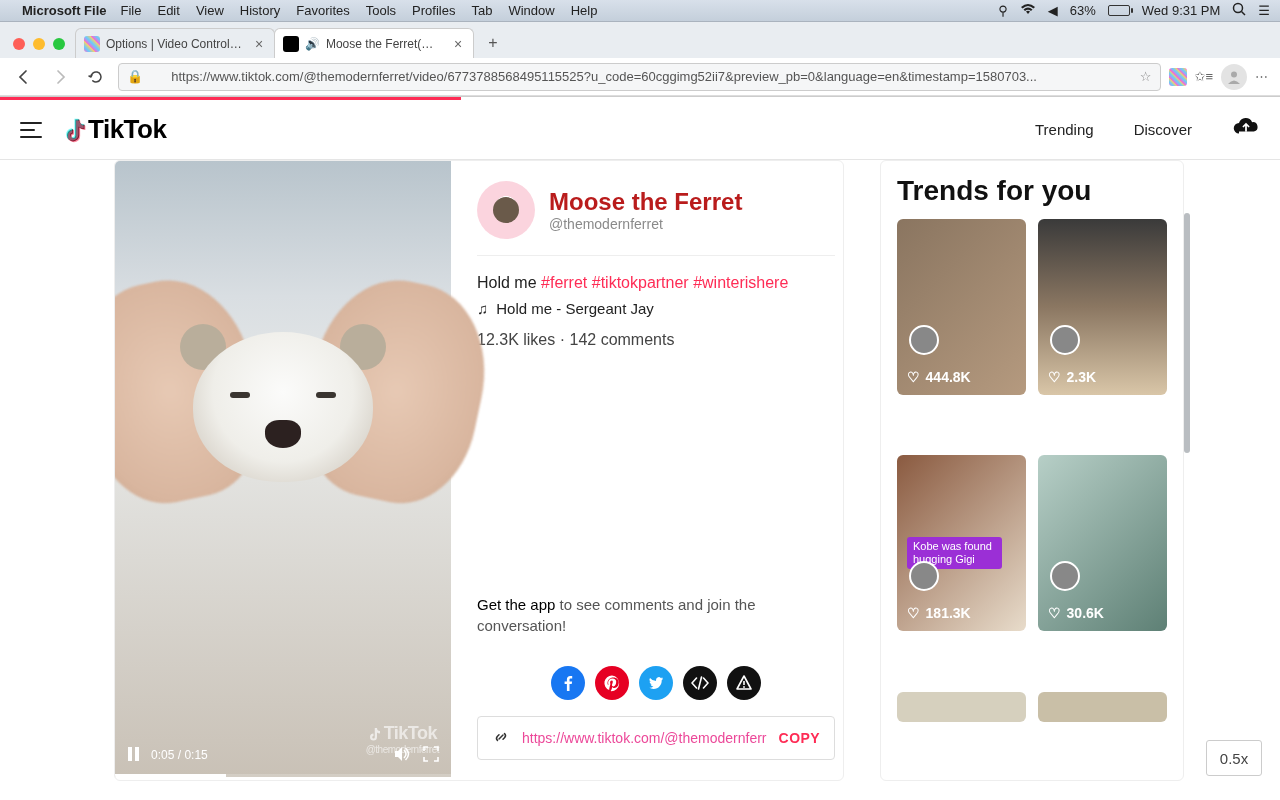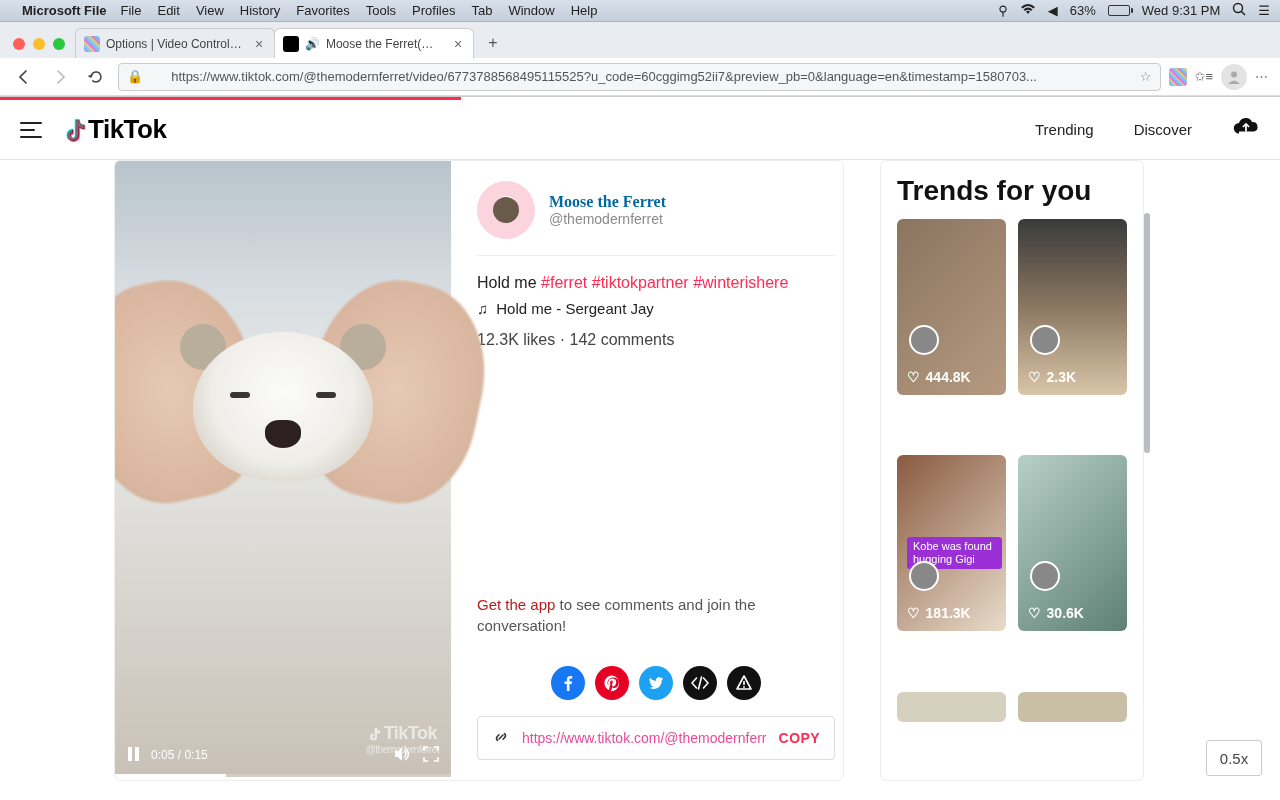--- a/index.html
+++ b/index.html
@@ -66,38 +66,38 @@
   .hand.r{right:-30px; top:120px; transform:rotate(12deg);}
   .video-controls{position:absolute; bottom:0; left:0; right:0; height:44px; color:#fff; display:flex; align-items:center; padding:0 12px; gap:12px; font-size:12px;}
   .progress{position:absolute; bottom:0px; left:0; right:0; height:3px; background:#ffffff33;}
   .progress .fill{height:100%; width:33%; background:#fff;}
   .video-controls .watermark{position:absolute; right:12px; bottom:22px; font-size:18px; font-weight:900; color:#ffffff99; letter-spacing:-0.5px;}
   
   .info-col { flex:1; padding:20px 26px; display:flex; flex-direction:column;}
   .author-row{display:flex; gap:14px; align-items:center; border-bottom:1px solid #eee; padding-bottom:16px;}
   .avatar{width:58px;height:58px;border-radius:50%;background:radial-gradient(circle at 50% 45%, #fff 0%, #fff 25%, #fbd4de 26%, #fbd4de 100%); position:relative;}
   .avatar::after{content:""; position:absolute; left:50%; top:50%; transform:translate(-50%,-50%); width:26px; height:26px; background:#6a5a4a; border-radius:50%;}
-  .author-name{font-size:16px; font-weight:600; color:#0369a1;font-family:Liberation Serif, serif;}
+  .author-name{font-size:24px; font-weight:600; color:#b91c1c;}
   .author-handle{font-size:14px; color:#8a8a8a;}
   .caption{margin-top:18px; font-size:16px; color:#222;}
   .caption .tag{color:#fe2c55;}
   .music-row{margin-top:8px; font-size:15px; color:#222; display:flex; gap:8px; align-items:center;}
   .stats-row{margin-top:14px; font-size:16px; color:#444;}
   .cta{margin-top:auto; font-size:15px; color:#555; line-height:1.4;}
-  .cta .link{color:#b91c1c;}
+  .cta .link{color:#000000;}
   .share-row{margin-top:30px; display:flex; justify-content:center; gap:10px;}
   .share-ico{width:34px;height:34px;border-radius:50%;display:flex;align-items:center;justify-content:center;color:#fff;}
   .fb{background:#1877f2;} .pin{background:#e60023;} .tw{background:#1da1f2;}
   .embed{background:#111;} .report{background:#111;}
   .copy-row{margin-top:16px; border:1px solid #ddd; border-radius:4px; height:44px; display:flex; align-items:center; padding:0 14px; gap:12px;}
   .copy-row .url{flex:1; white-space:nowrap; overflow:hidden; text-overflow:ellipsis; font-size:14px; color:#ec4899;}
   .copy-row .copy{color:#fe2c55; font-weight:600; font-size:14px; letter-spacing:0.5px;}
   
   
-  .col-side { width:264px; border:1px solid #eee; border-radius:6px; padding:14px 16px 0 16px; position:relative;}
+  .col-side { width:304px; border:1px solid #eee; border-radius:6px; padding:14px 16px 0 16px; position:relative;}
   .col-side::after{content:""; position:absolute; right:-7px; top:52px; width:6px; height:240px; background:#b9bdc1; border-radius:3px;}
   .trends-title{font-size:28px; font-weight:800; color:#111; margin-bottom:12px;}
   .trends-grid{display:grid; grid-template-columns:1fr 1fr; gap:12px; height:calc(100% - 54px); overflow:hidden;}
   .trend{height:176px; border-radius:6px; position:relative; overflow:hidden;}
   .trend .bg{position:absolute;inset:0;}
   .trend .avatar-sm{position:absolute; left:12px; bottom:40px; width:30px;height:30px;border-radius:50%;border:2px solid #fff;background:#888;}
   .trend .likecount{position:absolute; left:10px; bottom:10px; color:#fff; font-size:14px; font-weight:600; display:flex; gap:6px; align-items:center;}
   .trend .chip{position:absolute; left:10px; bottom:62px; background:#9b2fd6; color:#fff; font-size:11px; padding:3px 6px; border-radius:3px; line-height:1.2; max-width:95px;}
   .t1 .bg{background:linear-gradient(135deg,#8a7560 0%, #b59a7f 100%);}
   .t2 .bg{background:linear-gradient(180deg,#3a3a3a 0%, #8b7762 50%, #d9c6a8 100%);}

